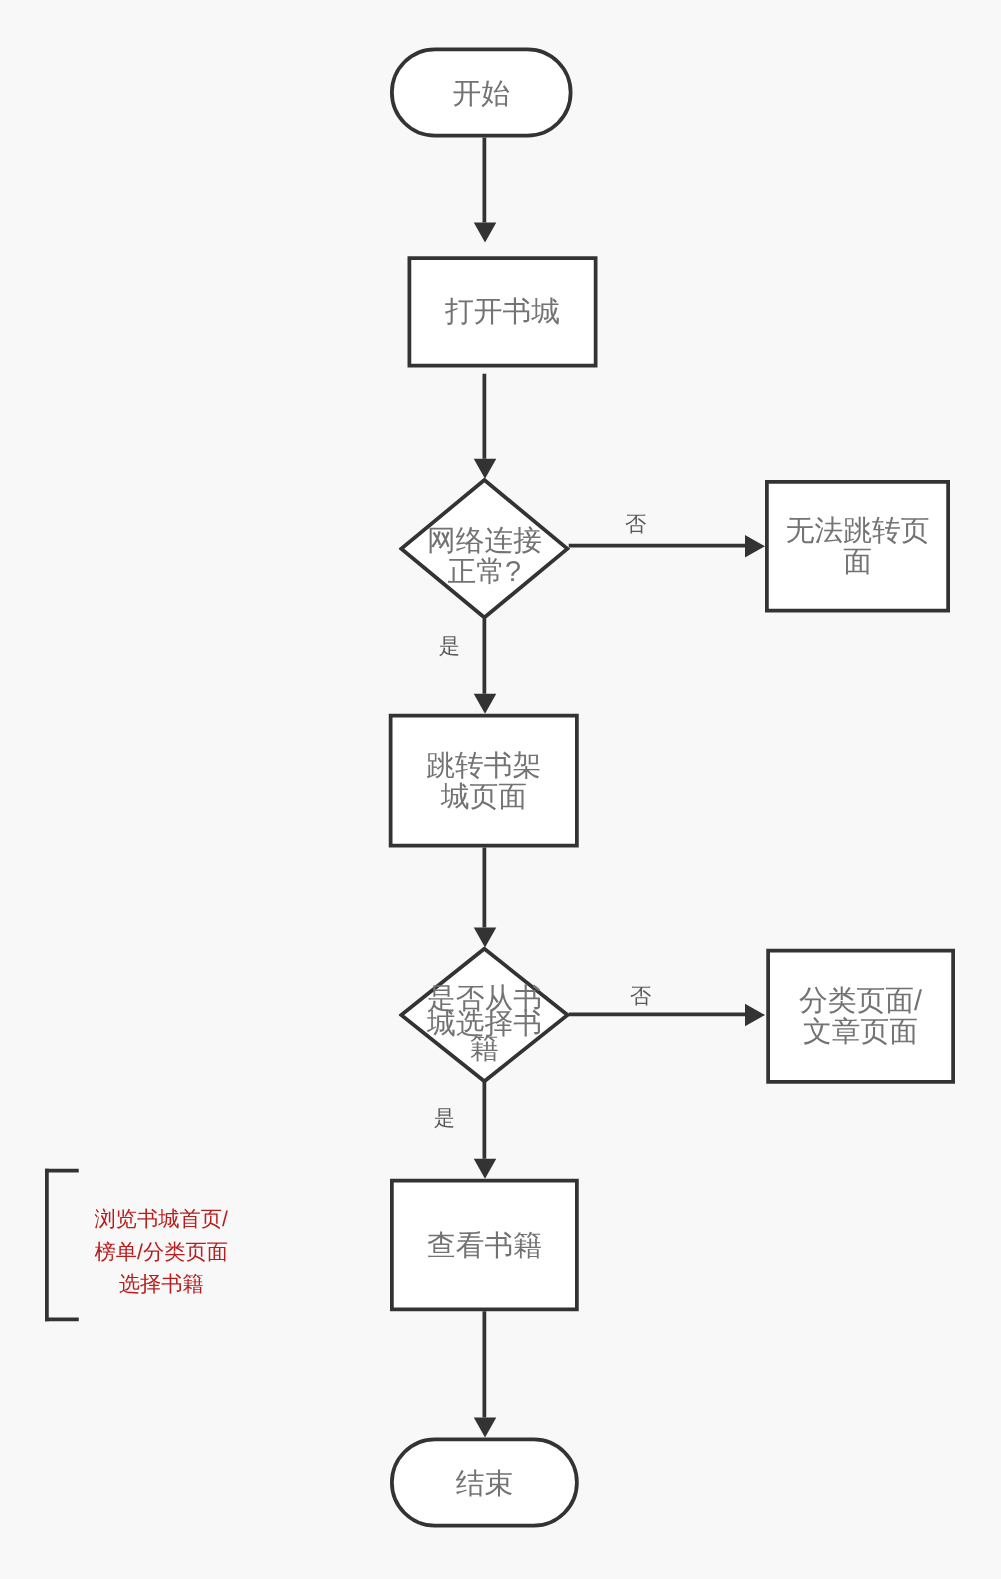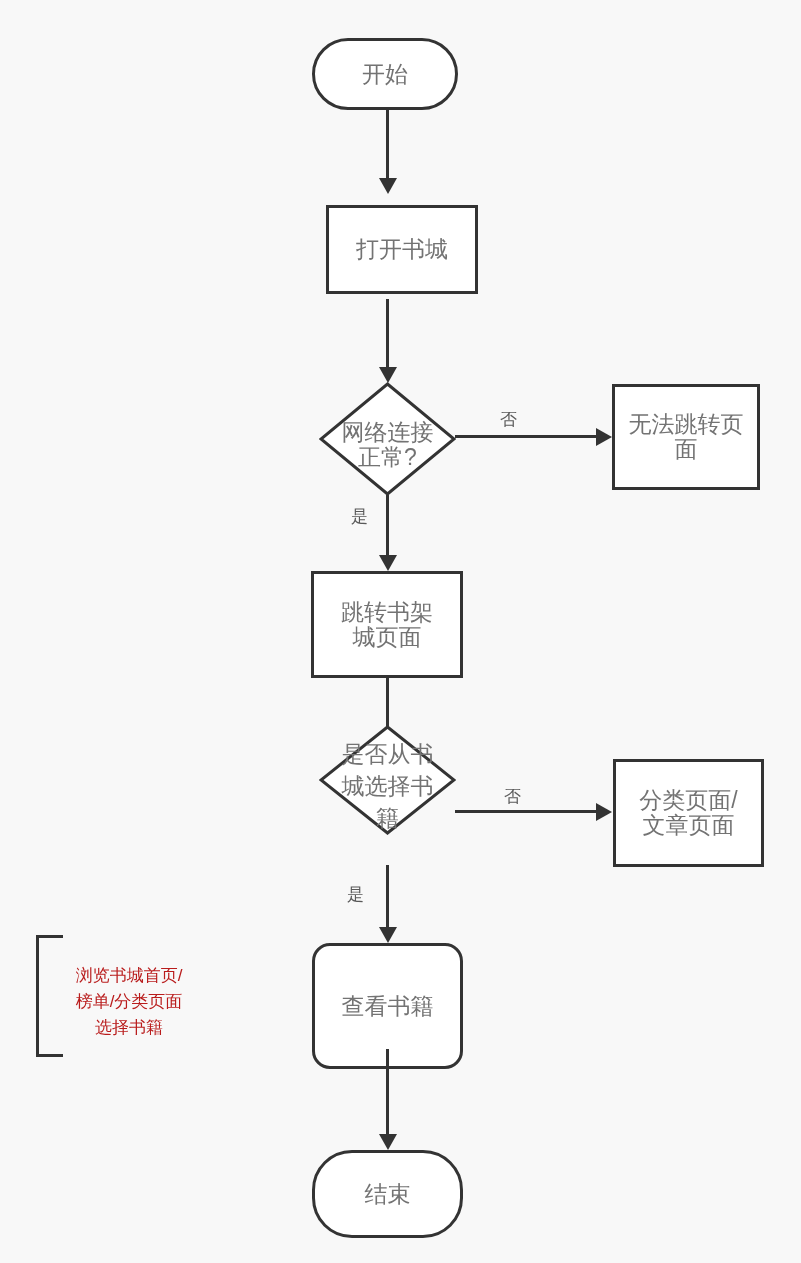--- a/index.html
+++ b/index.html
@@ -114,21 +114,21 @@
   <span class="edge-label" style="left:351px; top:508px;">是</span>
 
   <div class="node rect" style="left:311px; top:571px; width:152px; height:107px;">
     <span class="node-text">跳转书架
 城页面</span>
   </div>
 
   <div class="vline" style="left:386px; top:678px; height:64px;"></div>
   <div class="ah-down" style="left:379px; top:742px;"></div>
 
-  <div class="node diamond" style="left:319px; top:725px; width:137px; height:110px; line-height:32px;">
+  <div class="node diamond" style="left:319px; top:757px; width:137px; height:110px; line-height:20px;">
     <svg viewBox="0 0 137 110">
       <polygon points="68.5,2 135,55 68.5,108 2,55" fill="#ffffff" stroke="#333333" stroke-width="3"></polygon>
     </svg>
     <span class="node-text">是否从书
 城选择书
 籍</span>
   </div>
 
   <div class="hline" style="left:455px; top:810px; width:141px;"></div>
   <div class="ah-right" style="left:596px; top:803px;"></div>
@@ -136,29 +136,29 @@
 
   <div class="node rect" style="left:613px; top:759px; width:151px; height:108px;">
     <span class="node-text">分类页面/
 文章页面</span>
   </div>
 
   <div class="vline" style="left:386px; top:865px; height:62px;"></div>
   <div class="ah-down" style="left:379px; top:927px;"></div>
   <span class="edge-label" style="left:347px; top:886px;">是</span>
 
-  <div class="node rect" style="left:312px; top:943px; width:151px; height:126px;border-radius:18px;">
+  <div class="node rect" style="left:312px; top:943px; width:151px; height:106px;">
     <span class="node-text">查看书籍</span>
   </div>
 
   <div class="bracket"></div>
   <div class="annotation-text">浏览书城首页/
 榜单/分类页面
 选择书籍</div>
 
   <div class="vline" style="left:386px; top:1049px; height:85px;"></div>
   <div class="ah-down" style="left:379px; top:1134px;"></div>
 
-  <div class="node pill" style="left:312px; top:1150px; width:151px; height:88px;">
+  <div class="node pill" style="left:312px; top:1150px; width:151px; height:72px;">
     <span class="node-text">结束</span>
   </div>
 
 </div>
 
 </body></html>

